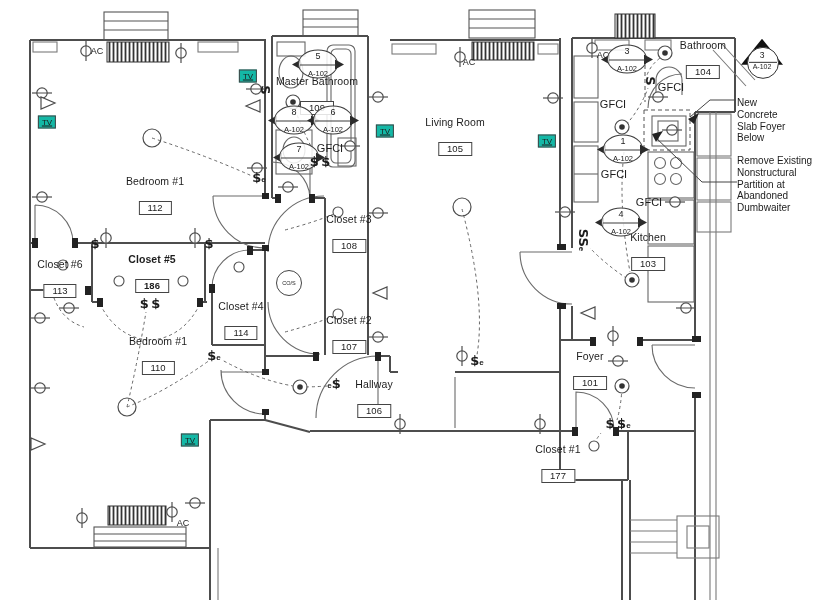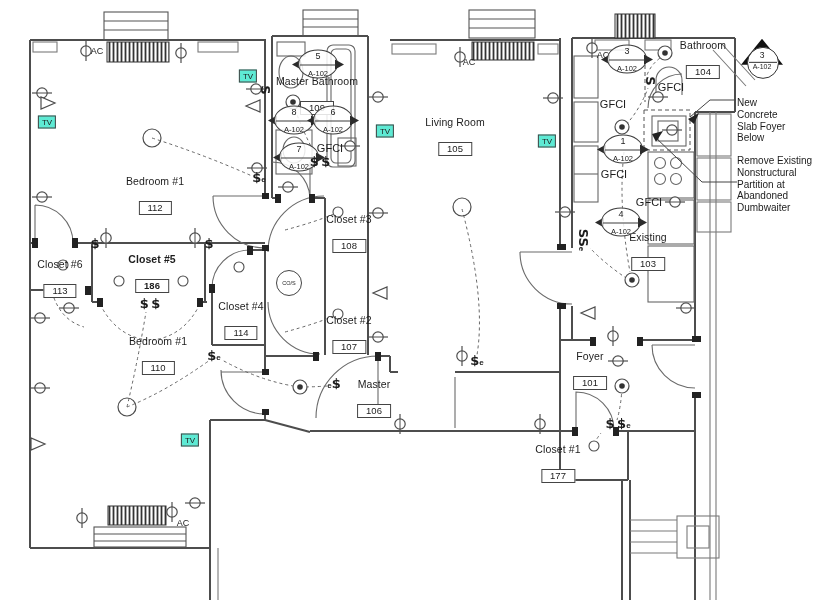--- a/index.html
+++ b/index.html
@@ -6,22 +6,22 @@
   #sheet{position:relative;width:833px;height:600px;background:#fff;overflow:hidden;
          font-family:"Liberation Sans",sans-serif;color:#1c1c1c;}
   #walls{position:absolute;left:0;top:0;}
   .lbl{position:absolute;transform:translate(-50%,-50%);text-align:center;white-space:nowrap;}
   .room{z-index:5;}
   .room .rname{font-size:10.5px;letter-spacing:.1px;}
   .room .rnum{display:inline-block;margin-top:14px;padding:0px 8px;border:1px solid #444;
               font-size:9.5px;background:#fff;line-height:12px;}
   .gfci{font-size:11px;z-index:5;}
   .ac{font-size:9px;z-index:5;}
-  .tvbox{position:absolute;transform:translate(-50%,-50%);border:1.2px solid #444;background:#5eead4;
-         font-size:8px;padding:1px 3px;line-height:9px;z-index:5;}
+  .tvbox{position:absolute;transform:translate(-50%,-50%);border:1.2px solid #444;background:#14b8a6;
+         font-size:8px;padding:1px 3px;line-height:9px;z-index:5;text-decoration:underline;}
   .sw{position:absolute;transform:translate(-50%,-50%);font-weight:bold;z-index:6;line-height:11px;}
   .sw .big{font-size:13px;font-family:"DejaVu Sans",sans-serif;}
   .sw .sml{font-size:8px;}
   .callout{position:absolute;width:40px;height:29px;transform:translate(-50%,-50%);z-index:6;}
   .callout .oval{position:absolute;inset:0;border:1.1px solid #3d3d3d;border-radius:50%;background:rgba(255,255,255,.85);}
   .callout .mid{position:absolute;left:2px;right:2px;top:50%;border-top:1px solid #3d3d3d;}
   .callout .cn{position:absolute;left:0;right:0;top:1px;text-align:center;font-size:9px;}
   .callout .cs{position:absolute;left:0;right:0;bottom:1px;text-align:center;font-size:7.5px;}
   .callout .hornL,.callout .hornR{position:absolute;top:50%;width:0;height:0;border-top:5px solid transparent;border-bottom:5px solid transparent;transform:translateY(-50%);}
   .callout .hornL{left:-6px;border-right:9px solid #2b2b2b;}
@@ -417,21 +417,21 @@
       </div>
       <div class="lbl room" style="left: 455px; top: 136px;">
         <div class="rname">Living Room</div>
         <div><span class="rnum">105</span></div>
       </div>
       <div class="lbl room" style="left: 703px; top: 59px;">
         <div class="rname">Bathroom</div>
         <div><span class="rnum">104</span></div>
       </div>
       <div class="lbl room" style="left: 648px; top: 251px;">
-        <div class="rname">Existing</div>
+        <div class="rname">Kitchen</div>
         <div><span class="rnum">103</span></div>
       </div>
       <div class="lbl room" style="left: 60px; top: 278px;">
         <div class="rname">Closet #6</div>
         <div><span class="rnum">113</span></div>
       </div>
       <div class="lbl room" style="left: 152px; top: 273px; font-weight: bold;">
         <div class="rname">Closet #5</div>
         <div><span class="rnum">186</span></div>
       </div>
@@ -445,21 +445,21 @@
       </div>
       <div class="lbl room" style="left: 349px; top: 334px;">
         <div class="rname">Closet #2</div>
         <div><span class="rnum">107</span></div>
       </div>
       <div class="lbl room" style="left: 158px; top: 355px;">
         <div class="rname">Bedroom #1</div>
         <div><span class="rnum">110</span></div>
       </div>
       <div class="lbl room" style="left: 374px; top: 398px;">
-        <div class="rname">Master</div>
+        <div class="rname">Hallway</div>
         <div><span class="rnum">106</span></div>
       </div>
       <div class="lbl room" style="left: 590px; top: 370px;">
         <div class="rname">Foyer</div>
         <div><span class="rnum">101</span></div>
       </div>
       <div class="lbl room" style="left: 558px; top: 463px;">
         <div class="rname">Closet #1</div>
         <div><span class="rnum">177</span></div>
       </div>

